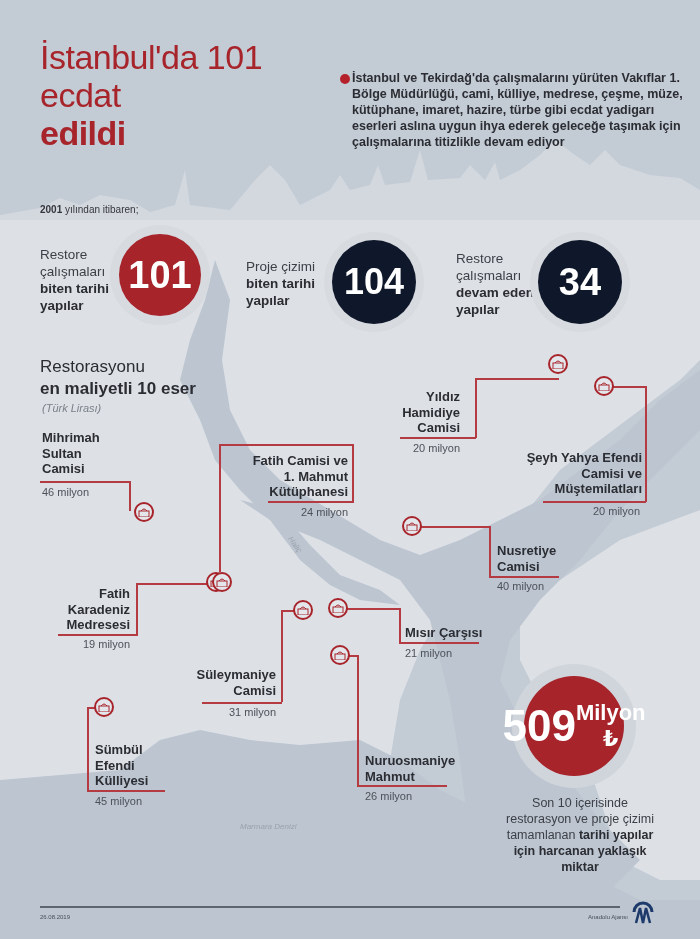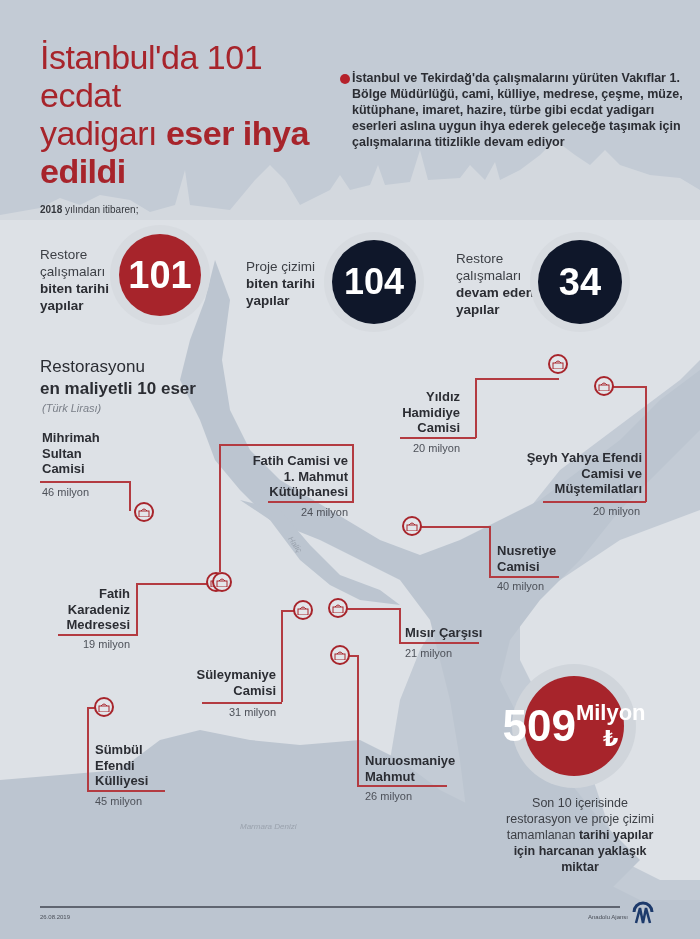--- a/index.html
+++ b/index.html
@@ -66,27 +66,26 @@
 
   <path d="M215 260 L205 300 L190 340 L180 380 L200 420 L215 460 L240 490 L270 520 L320 540 L360 560 L400 580 L430 620 L440 660 L450 700 L460 760 L470 840 L520 900 L600 900 L640 860 L600 820 L560 770 L520 720 L500 680 L510 640 L540 600 L580 560 L620 510 L660 470 L700 430 L700 370 L660 400 L620 440 L580 470 L540 500 L500 520 L460 540 L420 555 L380 540 L330 510 L280 480 L250 450 L230 410 L222 360 L230 300 Z" fill="#bcc5d0"></path>
 
   <path d="M240 500 L270 520 L300 560 L330 585 L360 600 L400 605 L380 590 L340 575 L310 545 L280 510 Z" fill="#bcc5d0"></path>
 
   <path d="M0 780 L120 770 L160 740 L200 730 L250 740 L300 745 L360 740 L400 760 L440 790 L500 820 L560 850 L600 880 L640 900 L700 900 L700 939 L0 939 Z" fill="#bcc5d0"></path>
 </svg>
 
 <div class="abs title">
   <div>İstanbul'da 101 ecdat</div>
-  <div><span>yadigarı </span><b>eser ihya</b></div>
   <div><b>edildi</b></div>
 </div>
 <div class="abs intro-dot"></div>
 <div class="abs intro">İstanbul ve Tekirdağ'da çalışmalarını yürüten Vakıflar 1. Bölge Müdürlüğü, cami, külliye, medrese, çeşme, müze, kütüphane, imaret, hazire, türbe gibi ecdat yadigarı eserleri aslına uygun ihya ederek geleceğe taşımak için çalışmalarına titizlikle devam ediyor</div>
 
-<div class="abs since"><b>2018</b><span> yılından itibaren;</span></div>
+<div class="abs since"><b>2001</b><span> yılından itibaren;</span></div>
 
 <div class="abs stat-label" style="left:40px;top:246px;width:80px;">
   <span>Restore çalışmaları</span><br>
   <b>biten tarihi yapılar</b>
 </div>
 <div class="abs ring" style="left:110px;top:225px;width:100px;height:100px;"></div>
 <div class="abs circle red" style="left:119px;top:234px;width:82px;height:82px;font-size:38px;">101</div>
 
 <div class="abs stat-label" style="left:246px;top:258px;width:80px;">
   <span>Proje çizimi</span><br>

